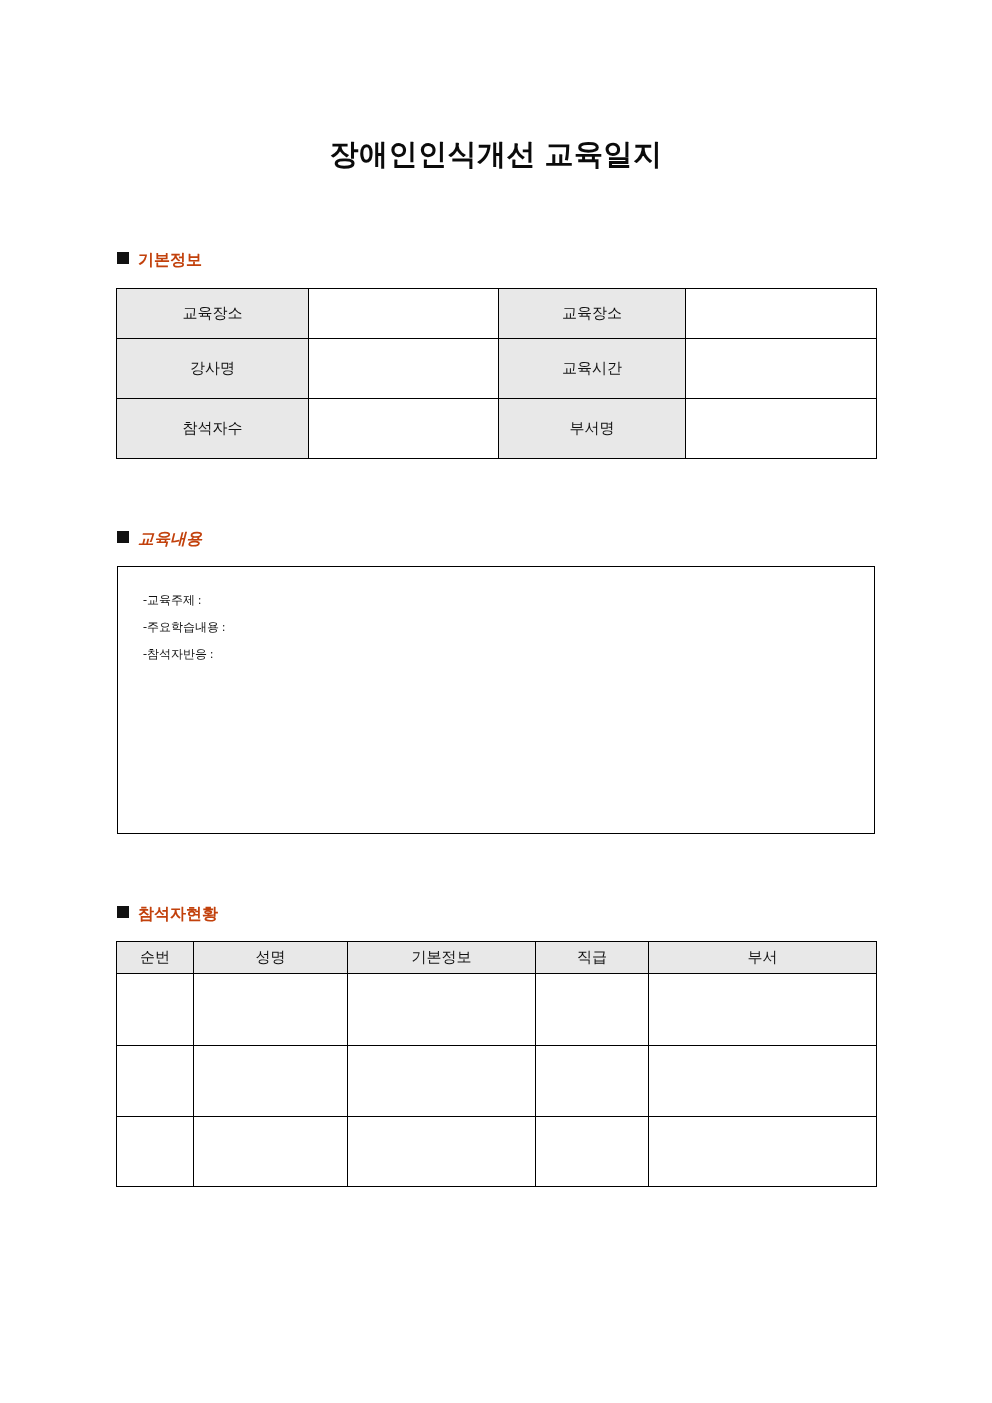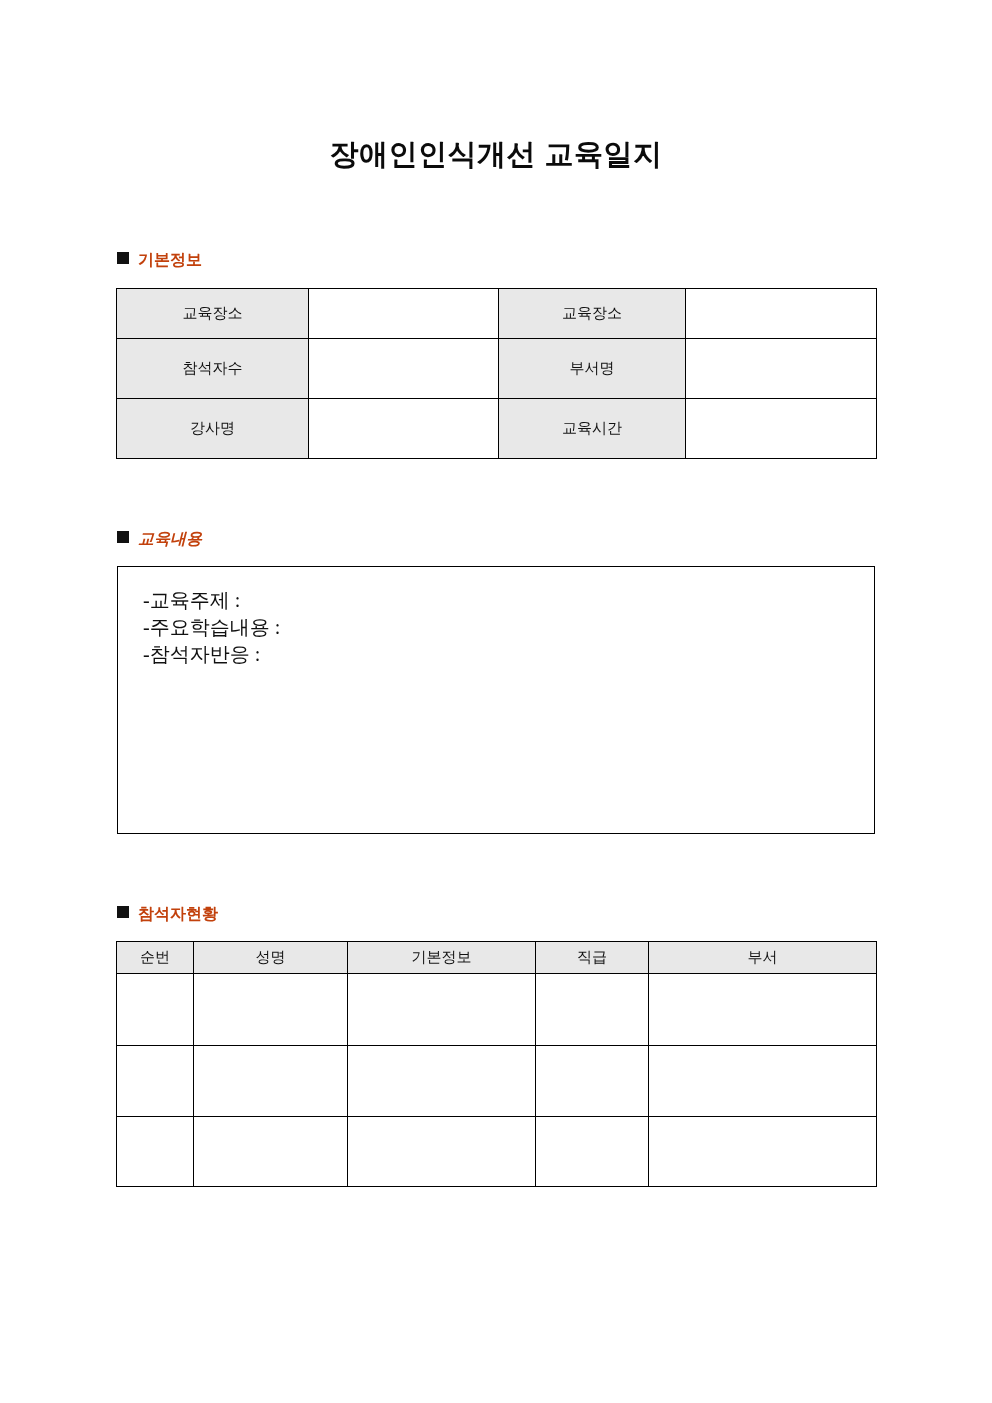--- a/index.html
+++ b/index.html
@@ -102,21 +102,21 @@
     width: 758px;
     height: 268px;
     border: 1.4px solid #000000;
     background: #ffffff;
     box-sizing: border-box;
   }
   #content-box .lines {
     padding: 20px 0 0 25px;
   }
   #content-box .line {
-    font-size: 20px;
+    font-size: 12px;
     line-height: 27px;
     color: #111111;
     white-space: pre;
   }
 
   
   #table-roster {
     left: 116px;
     top: 941px;
     width: 760px;
@@ -141,29 +141,29 @@
       <col style="width:191px">
     </colgroup>
     <tbody>
       <tr style="height:50px">
         <td class="label-cell">교육장소</td>
         <td class="value-cell"></td>
         <td class="label-cell">교육장소</td>
         <td class="value-cell"></td>
       </tr>
       <tr style="height:60px">
+        <td class="label-cell">강사명</td>
+        <td class="value-cell"></td>
+        <td class="label-cell">교육시간</td>
+        <td class="value-cell"></td>
+      </tr>
+      <tr style="height:60px">
         <td class="label-cell">참석자수</td>
         <td class="value-cell"></td>
         <td class="label-cell">부서명</td>
-        <td class="value-cell"></td>
-      </tr>
-      <tr style="height:60px">
-        <td class="label-cell">강사명</td>
-        <td class="value-cell"></td>
-        <td class="label-cell">교육시간</td>
         <td class="value-cell"></td>
       </tr>
     </tbody>
   </table>
 
   <div class="section-heading" id="heading-content">
     <span class="bullet"></span><span>교육내용</span>
   </div>
 
   <div id="content-box">

